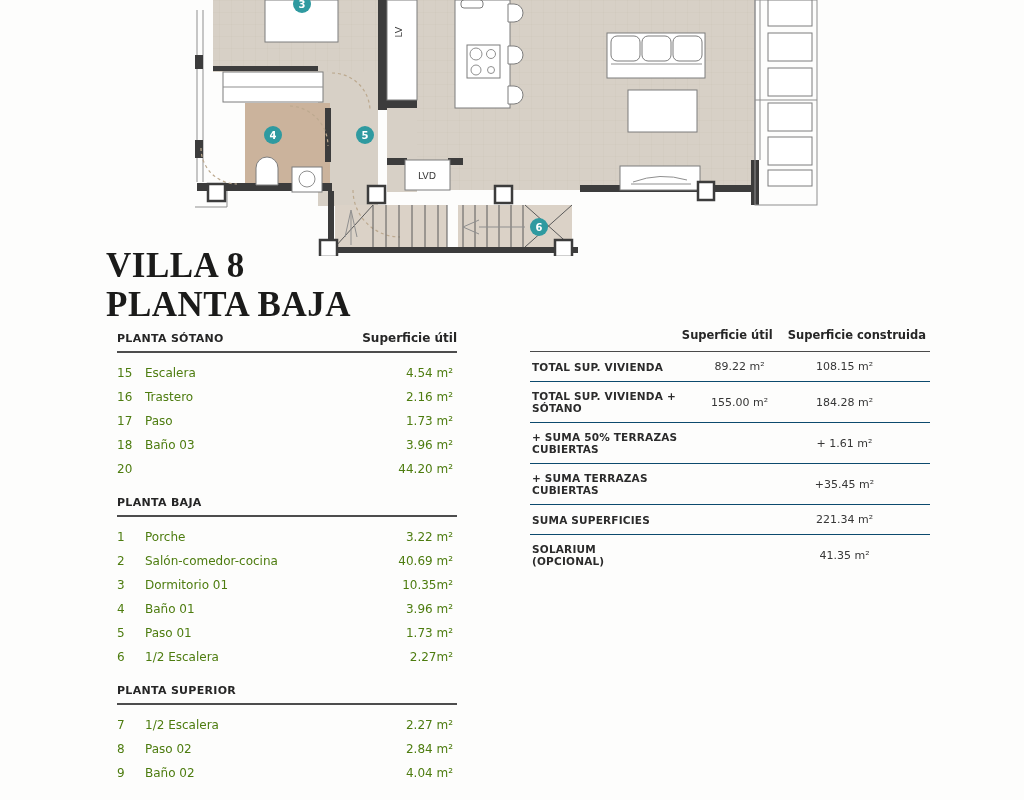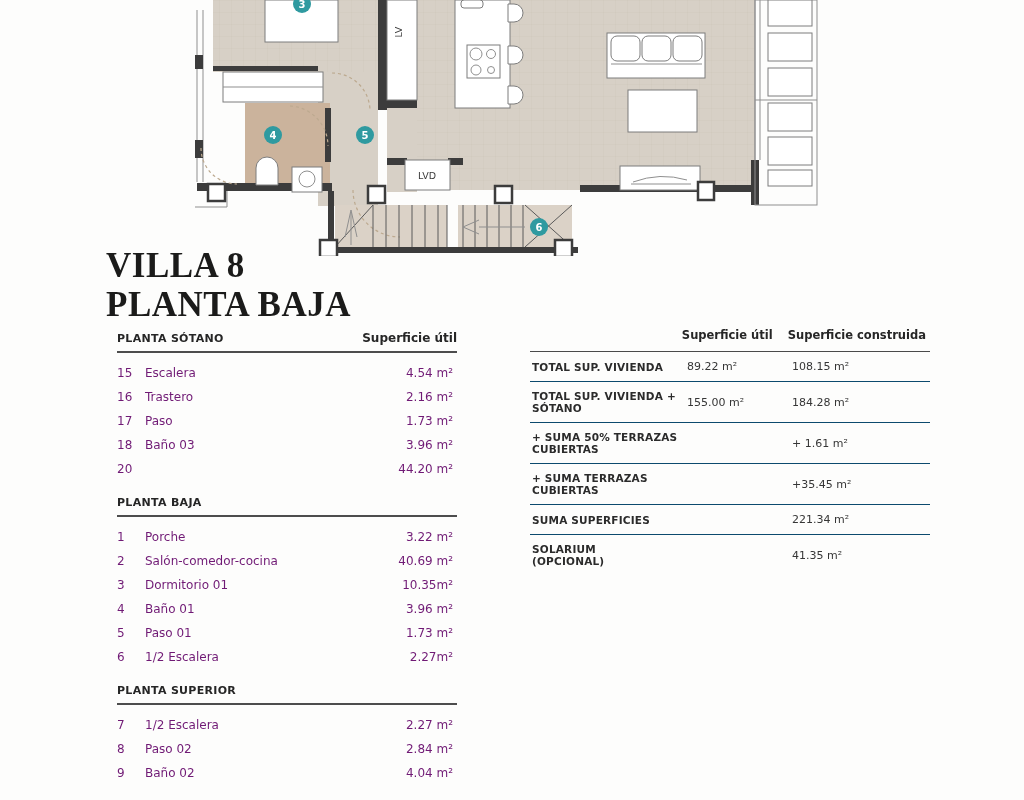--- a/index.html
+++ b/index.html
@@ -18,34 +18,34 @@
     font-family:"Liberation Serif","DejaVu Serif",serif;
     font-weight:700;font-size:35px;line-height:39px;letter-spacing:.5px;color:#1b1b1a;
   }
   
   .left-table{position:absolute;left:117px;top:330px;width:340px;}
   .sec{margin-bottom:13px;}
   .sec-head{display:flex;justify-content:space-between;align-items:center;height:16px;}
   .sec-title{font-size:11px;font-weight:700;letter-spacing:.3px;color:#262626;}
   .sec-right{font-size:12px;font-weight:700;color:#262626;}
   .sec-rule{border-top:2px solid #4d4d4d;margin-top:5px;margin-bottom:8px;}
-  .row{display:flex;align-items:center;height:24px;font-size:12px;color:#701a75;}
+  .row{display:flex;align-items:center;height:24px;font-size:12px;color:#4d7c0f;}
   .row .num{width:28px;}
   .row .nm{flex:1;}
   .row .val{margin-left:auto;margin-right:4px;text-align:right;}
   
   .sum-table{position:absolute;left:530px;top:328px;width:400px;}
   .sum-head{display:flex;justify-content:flex-end;gap:15px;padding-right:4px;
             font-size:11.5px;font-weight:700;color:#262626;}
   .sum-rule{border-top:1.5px solid #4a4a4a;margin-top:9px;}
   .srow{display:grid;grid-template-columns:1fr 105px 105px;align-items:center;
         padding:8px 33px 8px 2px;border-bottom:1px solid #0c4a6e;}
   .srow:last-child{border-bottom:none;gap:24px;}
   .srow .lbl{font-size:10.5px;font-weight:700;letter-spacing:.2px;color:#2b2b2b;}
-  .srow .v{font-size:11px;text-align:left;color:#363636;}
+  .srow .v{font-size:11px;text-align:center;color:#363636;}
   
   .floor{fill:#d7d0c6;}
   .bath{fill:#cbb39c;}
   .wall{fill:#3c3c3c;}
   .furn{fill:#ffffff;stroke:#7d7d7d;stroke-width:1;}
   .thin{stroke:#8f8f8f;stroke-width:1;fill:none;}
   .tread{stroke:#5a5a5a;stroke-width:1;}
   .door{stroke:#bca98f;stroke-width:1.2;stroke-dasharray:3 3;fill:none;}
   .col{fill:#ffffff;stroke:#3c3c3c;stroke-width:2.5;}
   .marker{fill:#2f9aa0;}

